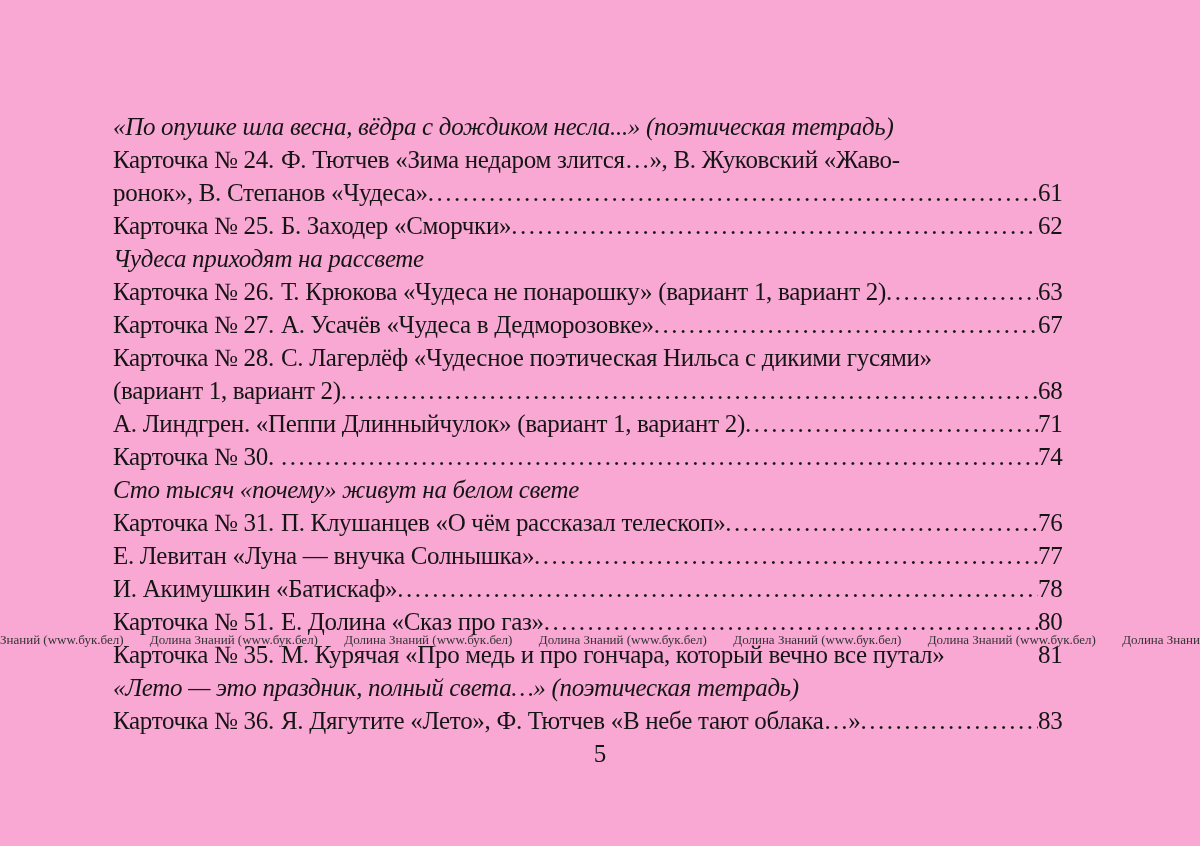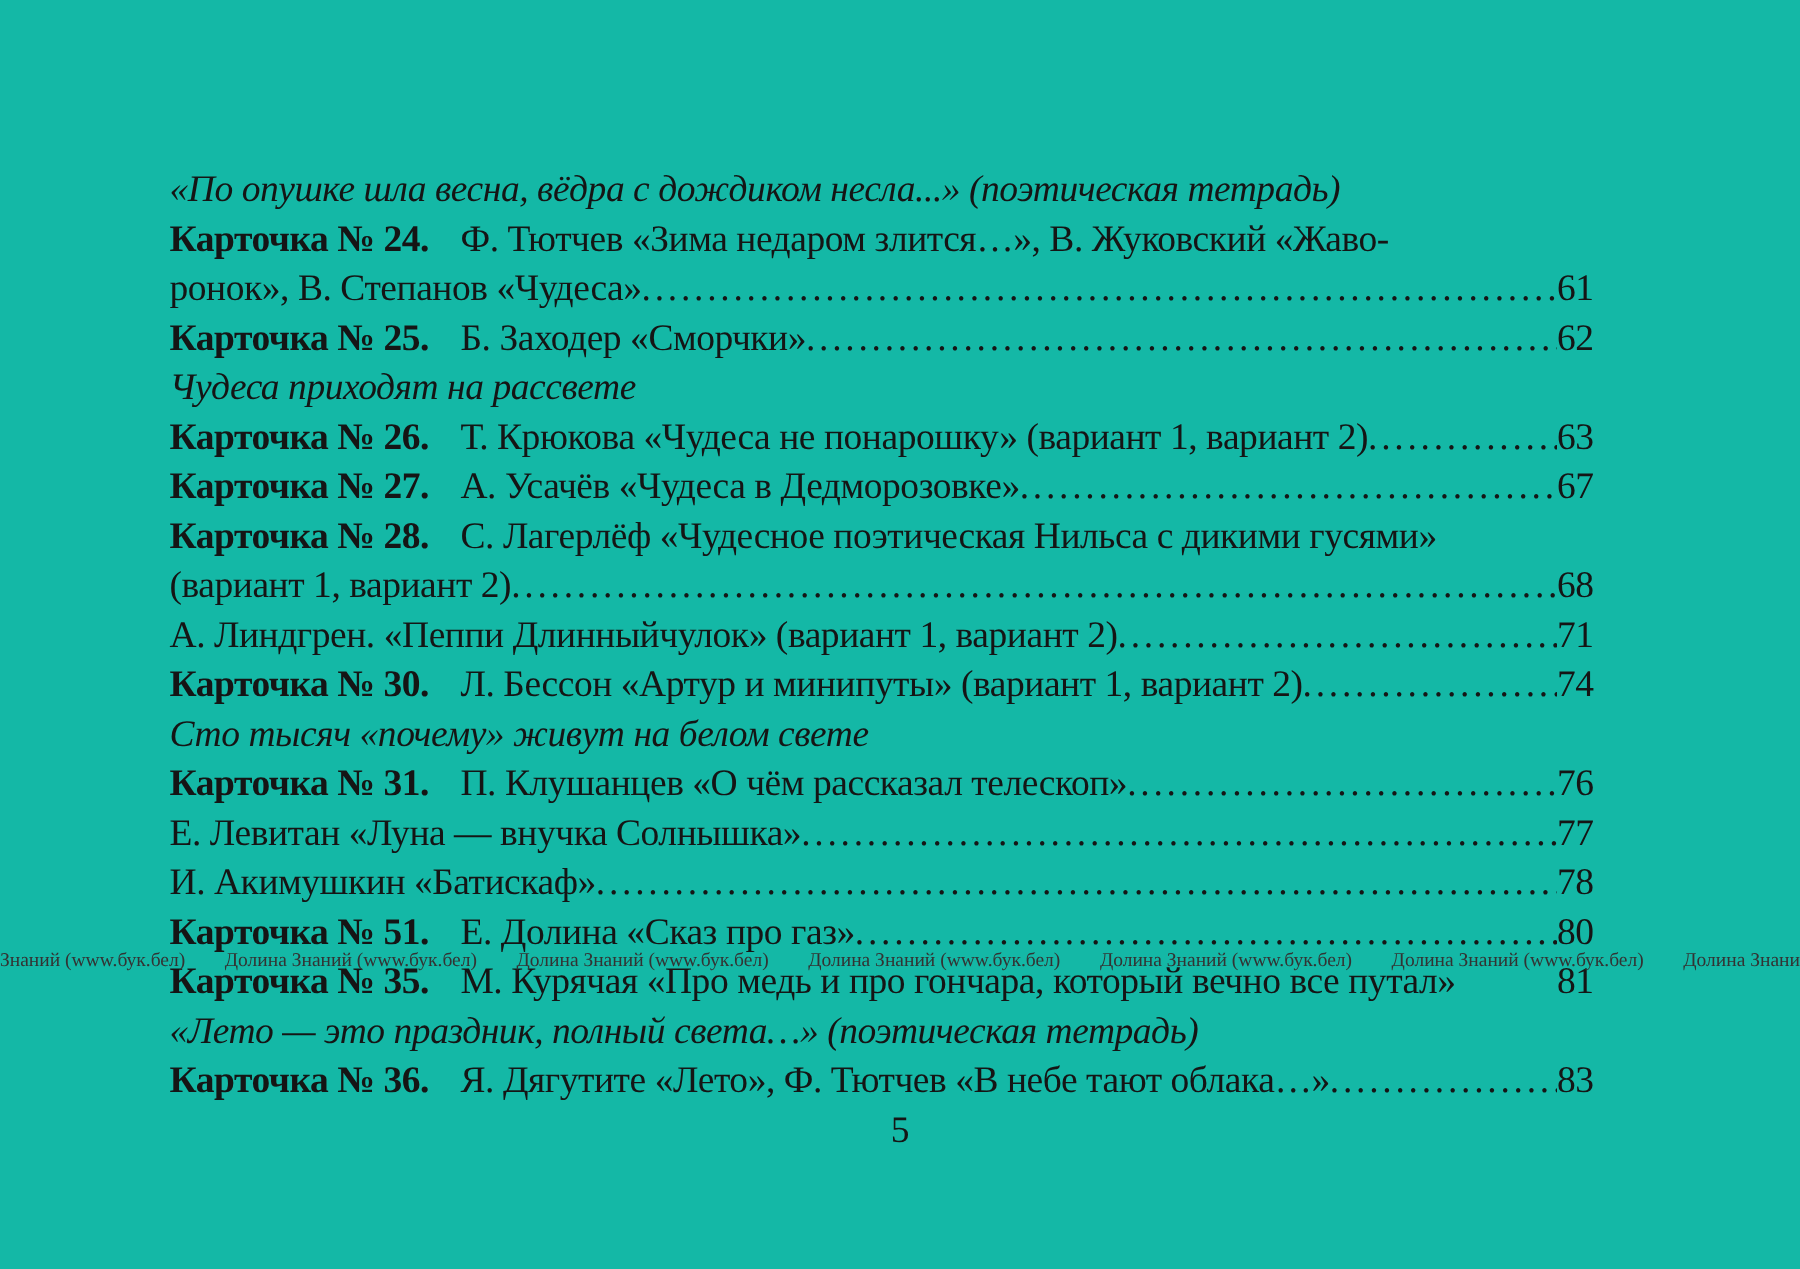--- a/index.html
+++ b/index.html
@@ -6,21 +6,21 @@
     margin: 0;
     padding: 0;
     width: 1200px;
     height: 846px;
     overflow: hidden;
   }
   .sheet {
     position: relative;
     width: 1200px;
     height: 846px;
-    background: #14b8a6;
+    background: #f9a8d4;
     font-family: "Liberation Serif", serif;
     color: #151515;
   }
   .toc {
     position: absolute;
     left: 113px;
     top: 110px;
     width: 973px;
   }
   .toc-row {
@@ -29,22 +29,22 @@
     height: 33px;
     line-height: 33px;
     font-size: 25px;
     letter-spacing: -0.3px;
     white-space: nowrap;
   }
   .toc-row.section {
     font-style: italic;
   }
   .entry-label {
-    font-weight: bold;
-    margin-right: 21px;
+    font-weight: normal;
+    margin-right: 7px;
     flex: 0 0 auto;
   }
   .entry-title {
     flex: 0 0 auto;
   }
   .dot-leader {
     flex: 1 1 0;
     min-width: 0;
     overflow: hidden;
     letter-spacing: 2.5px;
@@ -138,21 +138,20 @@
     <span class="dot-leader">............................................................................................................................................................................................................................</span>
     <span class="entry-page">68</span>
   </div>
       <div class="toc-row entry">
     <span class="entry-title">А. Линдгрен. «Пеппи Длинныйчулок» (вариант 1, вариант 2)</span>
     <span class="dot-leader">............................................................................................................................................................................................................................</span>
     <span class="entry-page">71</span>
   </div>
       <div class="toc-row entry">
     <span class="entry-label">Карточка № 30.</span>
-    <span class="entry-title">Л. Бессон «Артур и минипуты» (вариант 1, вариант 2) </span>
     <span class="dot-leader">............................................................................................................................................................................................................................</span>
     <span class="entry-page">74</span>
   </div>
       <div class="toc-row section">
 
     <span class="entry-title">Сто тысяч «почему» живут на белом свете</span>
 
   </div>
       <div class="toc-row entry">
     <span class="entry-label">Карточка № 31.</span>

